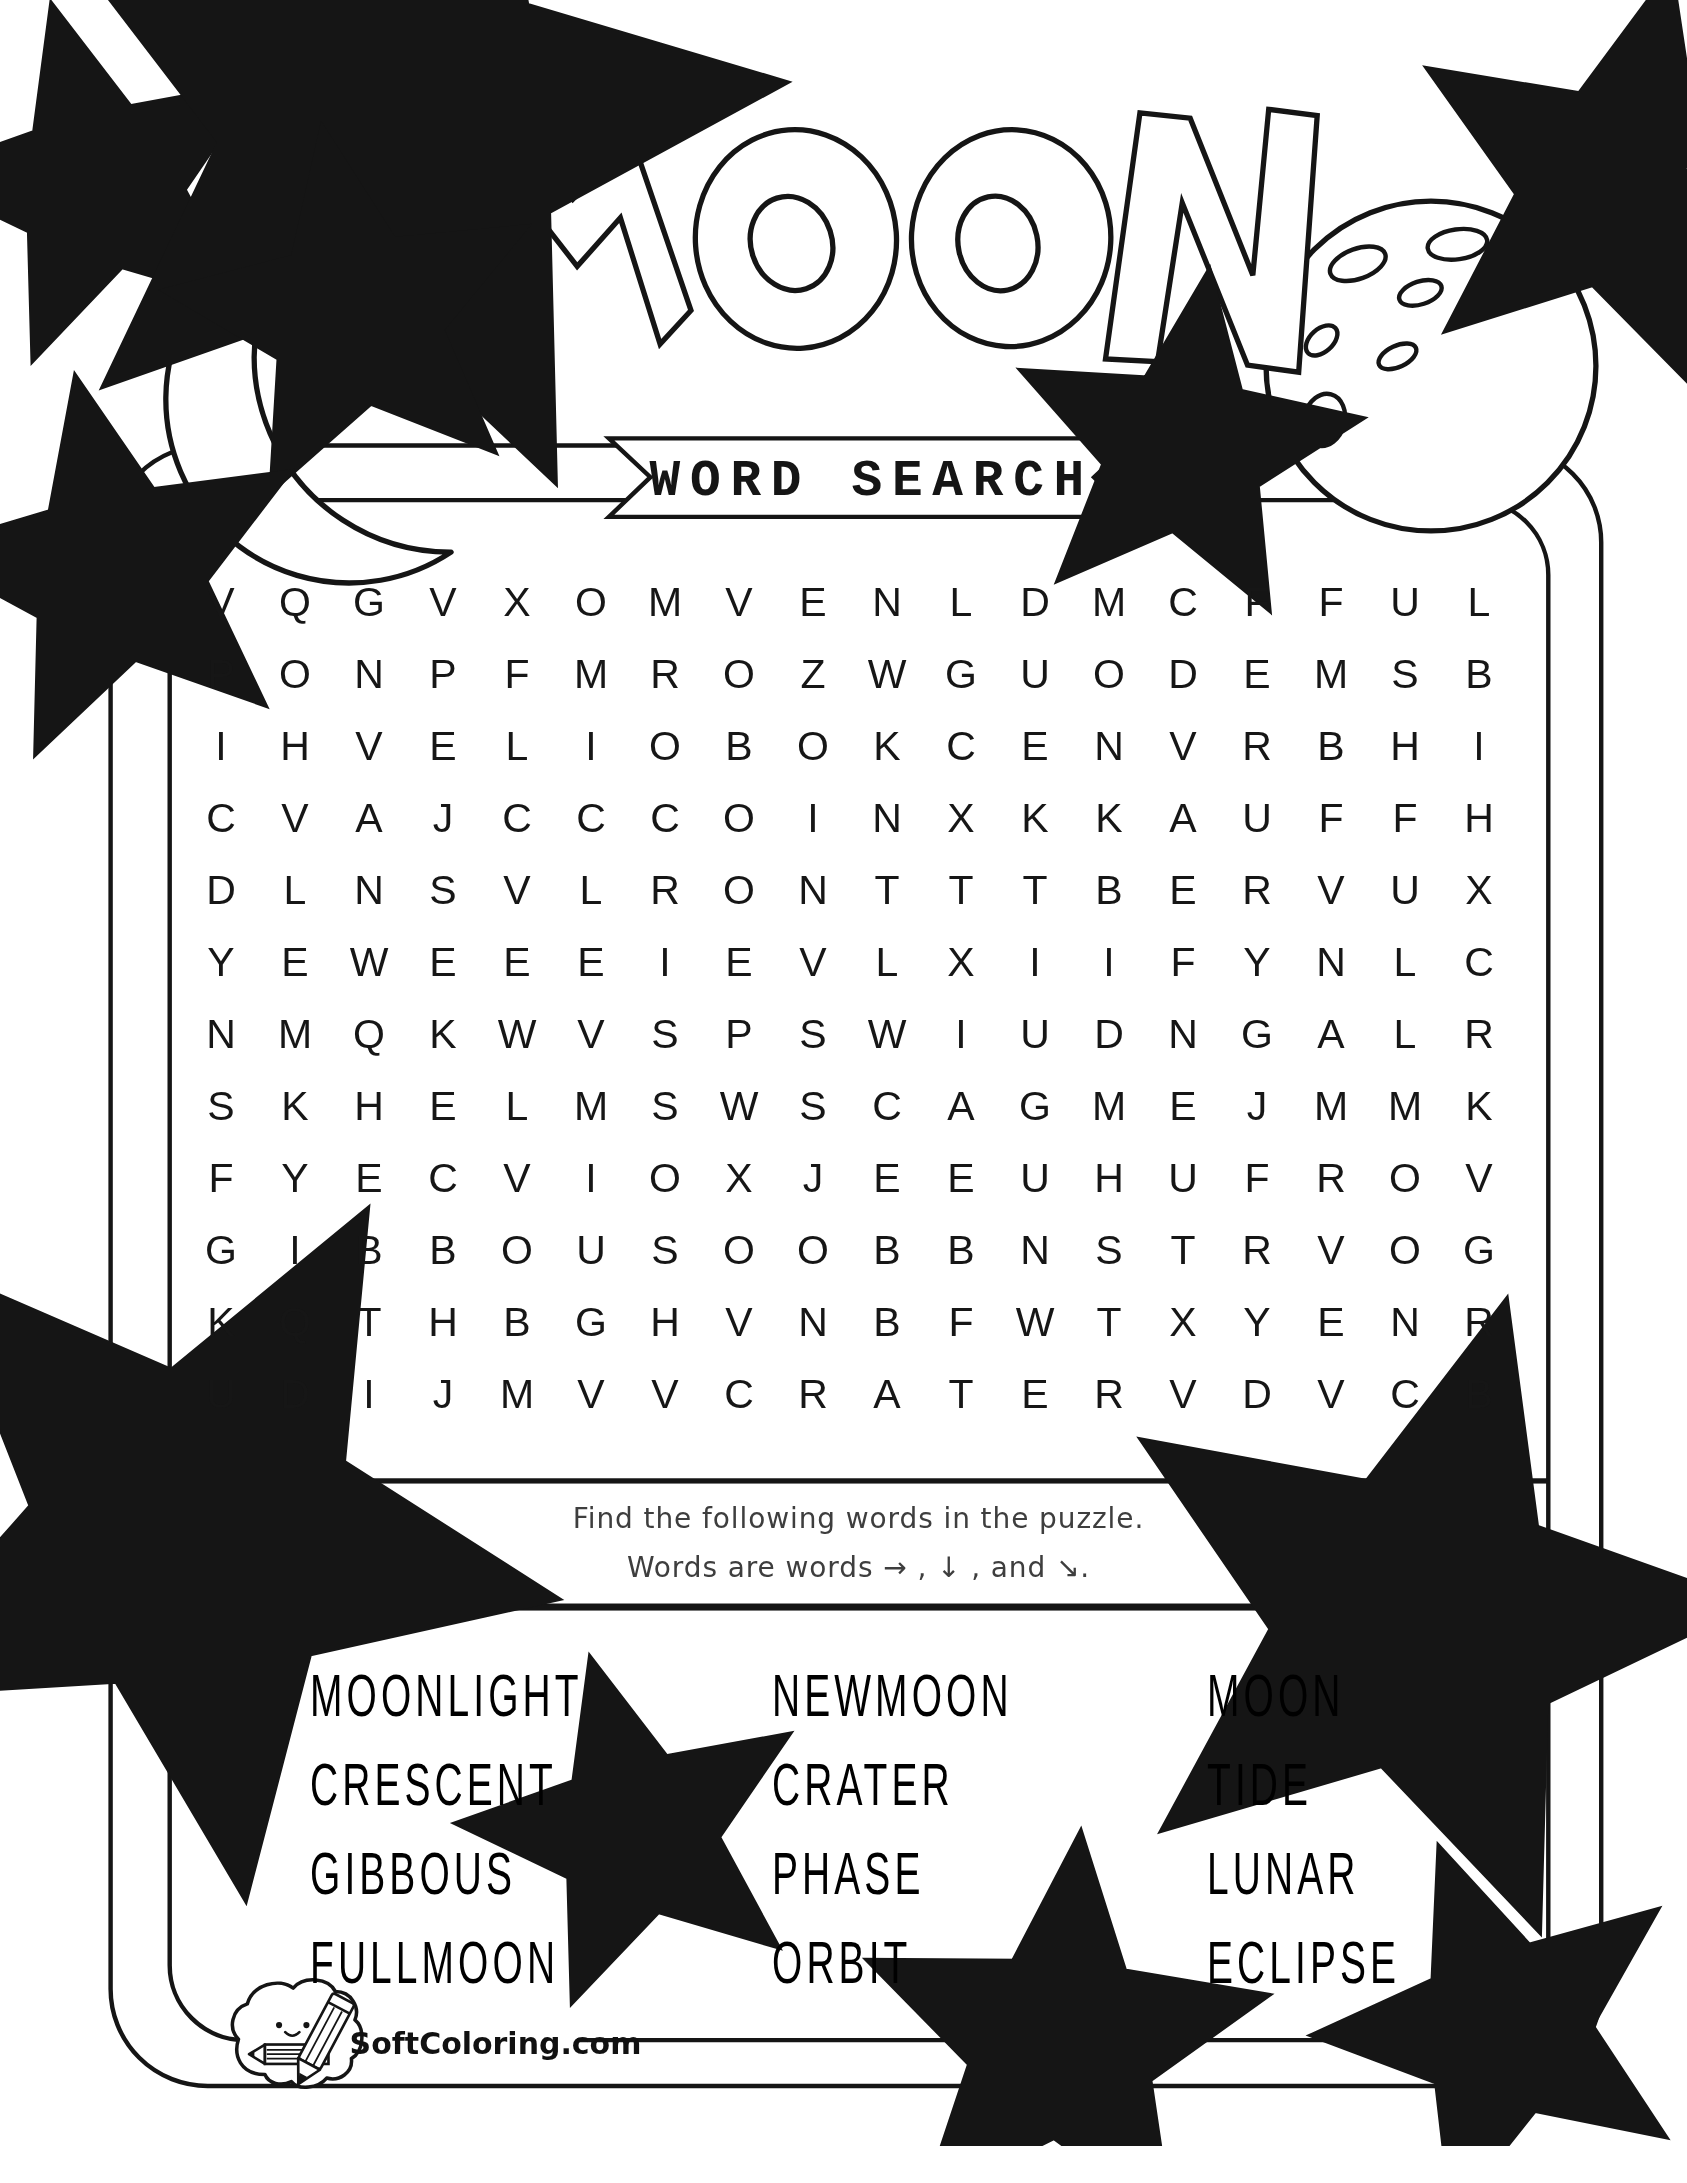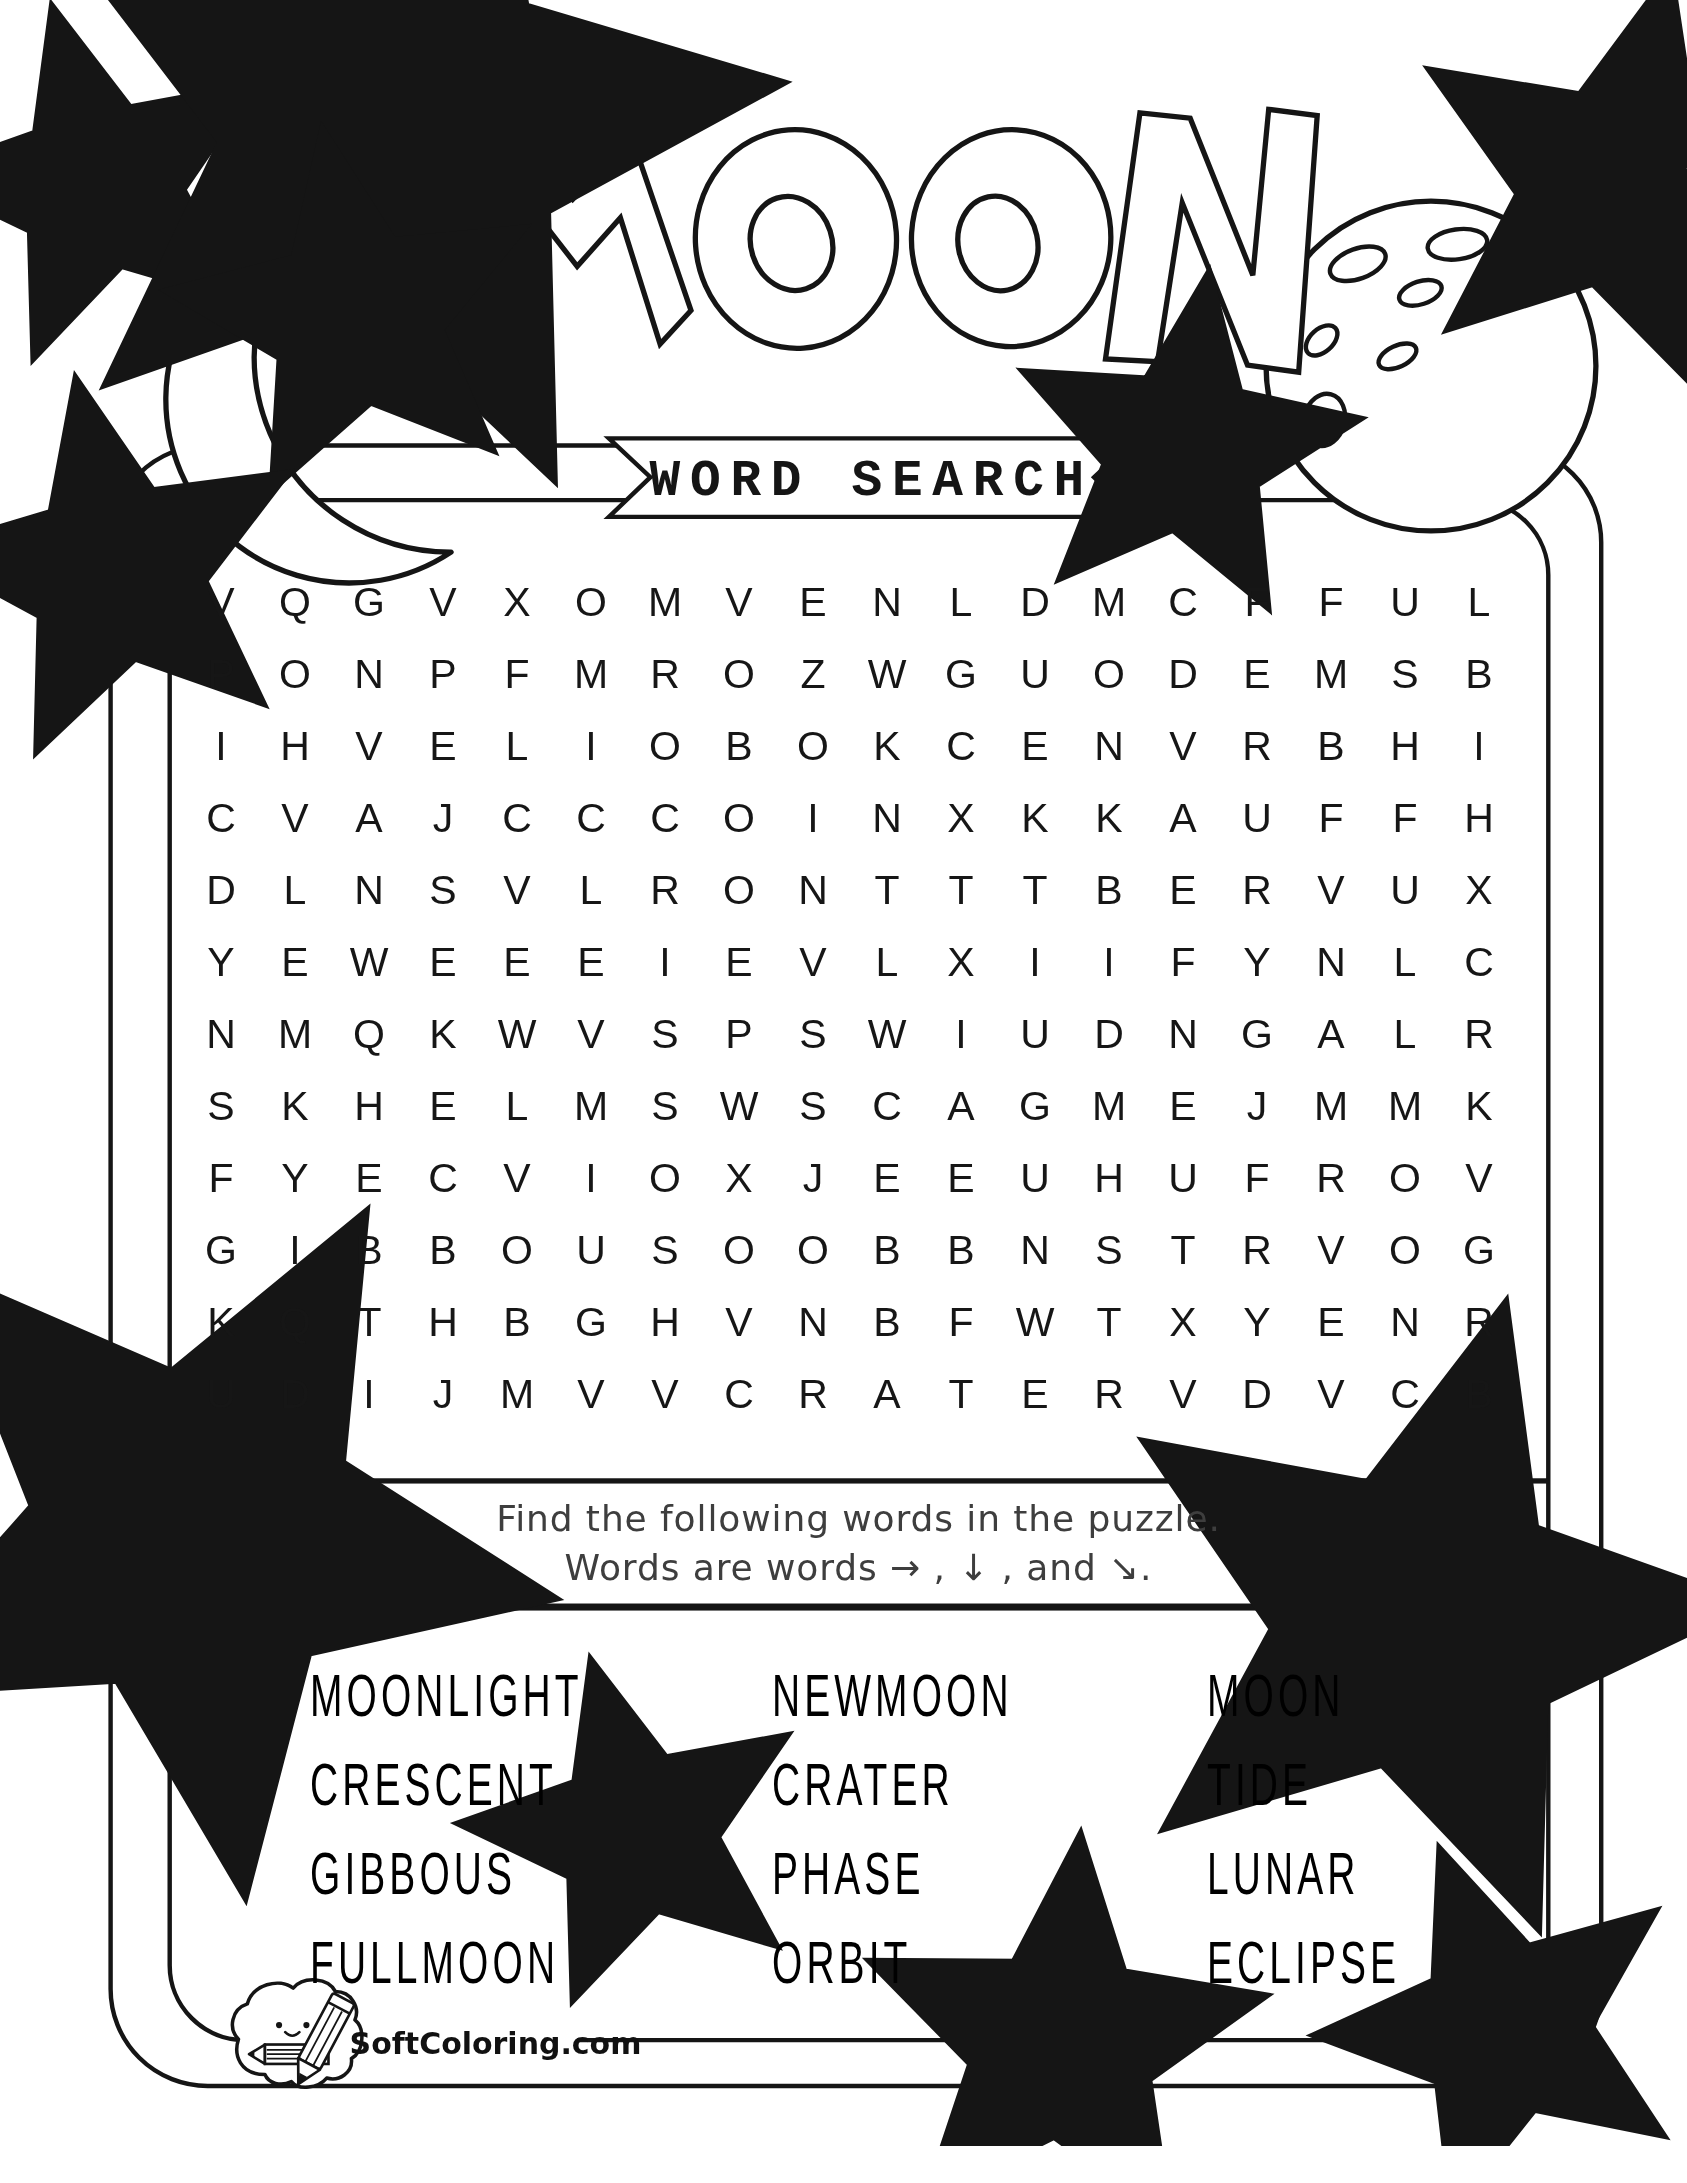--- a/index.html
+++ b/index.html
@@ -31,21 +31,21 @@
   
   #instructions{
     position:absolute;
     left:169px;top:1494px;
     width:1379px;
     text-align:center;
     color:#3e3e3e;
     font-family:"DejaVu Sans", sans-serif;
   }
   #instructions .iline{
-    font-size:36px;
+    font-size:28px;
     line-height:49px;
     letter-spacing:0.9px;
   }
 
   
   .word-col{position:absolute;top:1664px;}
   #word-col-1{left:310px;}
   #word-col-2{left:772px;}
   #word-col-3{left:1207px;}
   .word{

